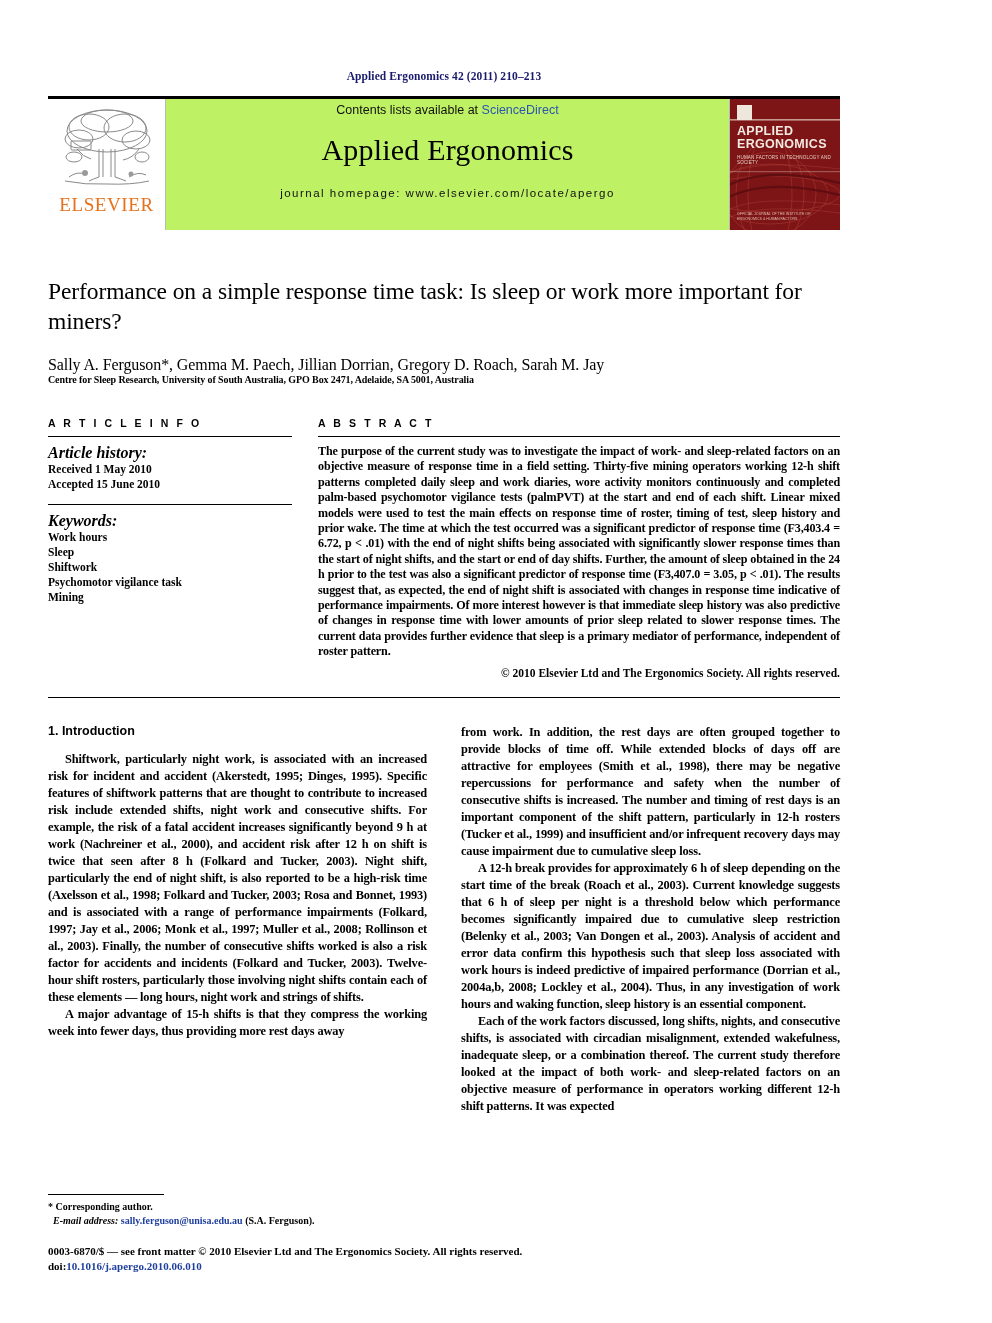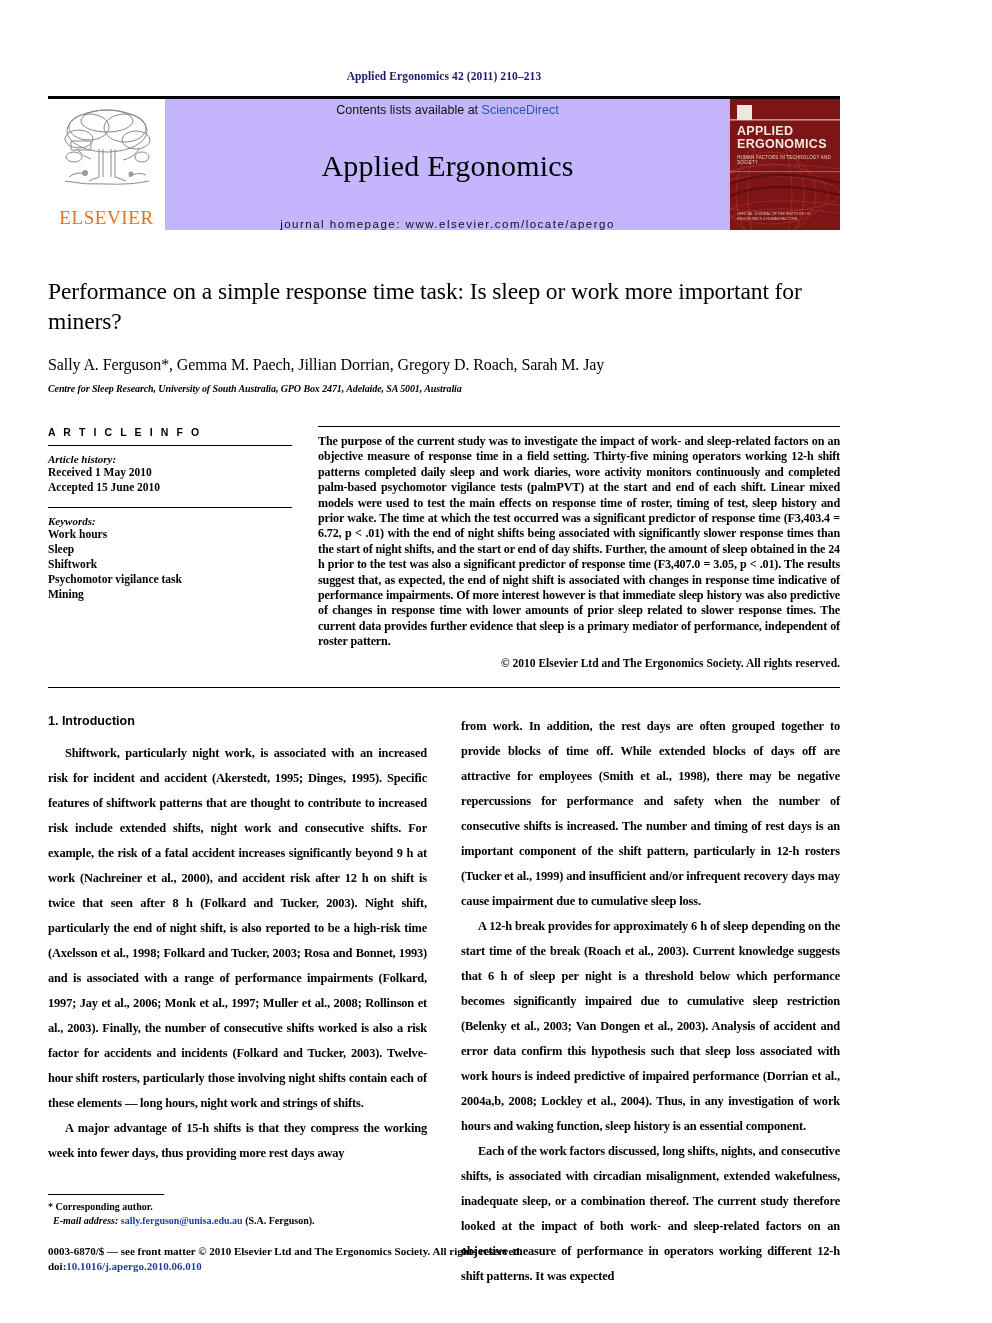--- a/index.html
+++ b/index.html
@@ -54,29 +54,29 @@
   }
   .elsevier-tree {
     width: 96px;
     height: 88px;
   }
   .elsevier-word {
     font-family: "Liberation Serif", serif;
     font-size: 19px;
     letter-spacing: .6px;
     color: #e8711a;
-    margin-top: 14px;
+    margin-top: 1px;
   }
   .masthead-center {
     flex: 1 1 auto;
-    background: #c4b5fd;
+    background: #bef264;
     display: flex;
     flex-direction: column;
     align-items: center;
-    justify-content: space-between;
+    justify-content: flex-start;
     position: relative;
   }
   .contents-line {
     font-family: "Liberation Sans", sans-serif;
     font-size: 12.5px;
     color: #111;
     margin-top: 4px;
   }
   .contents-line .sd {
     color: #2b56b0;
@@ -147,23 +147,21 @@
     margin: 0;
     letter-spacing: -.1px;
   }
   .authors {
     font-size: 16px;
     margin-top: 20px;
     letter-spacing: -.1px;
   }
   .affiliation {
     font-size: 10px;
-    font-style: italic;
-    font-weight: bold;
-    margin-top: 9px;
+    font-weight: bold;
     letter-spacing: -.1px;
   }
 
   
   .info-abstract {
     margin-top: 32px;
     display: flex;
     gap: 26px;
   }
   .col-info {
@@ -184,21 +182,21 @@
     border-top: 1.6px solid #000;
     margin: 0 0 7px 0;
   }
   .rule-thin {
     border-top: 1.3px solid #000;
     margin: 12px 0 7px 0;
   }
   .info-head {
     font-style: italic;
     font-weight: bold;
-    font-size: 11px;
+    font-size: 16px;
     margin: 0;
   }
   .info-line {
     font-size: 11.5px;
     font-weight: bold;
     margin: 0;
     line-height: 15px;
   }
   .abstract-body {
     font-size: 12.1px;
@@ -230,21 +228,21 @@
     min-width: 0;
   }
   .section-title {
     font-family: "Liberation Sans", sans-serif;
     font-weight: bold;
     font-size: 12.5px;
     margin: 0 0 13px 0;
   }
   .para {
     font-size: 12.4px;
-    line-height: 25px;
+    line-height: 17px;
     text-align: justify;
     margin: 0;
     text-indent: 17px;
     letter-spacing: -.15px;
     font-weight: bold;
   }
   .para.cont { text-indent: 0; }
 
   
   .footnote {
@@ -363,20 +361,21 @@
       <div class="rule-thin"></div>
       <p class="info-head">Keywords:</p>
       <p class="info-line">Work hours</p>
       <p class="info-line">Sleep</p>
       <p class="info-line">Shiftwork</p>
       <p class="info-line">Psychomotor vigilance task</p>
       <p class="info-line">Mining</p>
     </div>
 
     <div class="col-abstract">
+      <div class="sec-label">A B S T R A C T</div>
       <div class="rule"></div>
       <p class="abstract-body">The purpose of the current study was to investigate the impact of work- and sleep-related factors on an objective measure of response time in a field setting. Thirty-five mining operators working 12-h shift patterns completed daily sleep and work diaries, wore activity monitors continuously and completed palm-based psychomotor vigilance tests (palmPVT) at the start and end of each shift. Linear mixed models were used to test the main effects on response time of roster, timing of test, sleep history and prior wake. The time at which the test occurred was a significant predictor of response time (F3,403.4 = 6.72, p &lt; .01) with the end of night shifts being associated with significantly slower response times than the start of night shifts, and the start or end of day shifts. Further, the amount of sleep obtained in the 24 h prior to the test was also a significant predictor of response time (F3,407.0 = 3.05, p &lt; .01). The results suggest that, as expected, the end of night shift is associated with changes in response time indicative of performance impairments. Of more interest however is that immediate sleep history was also predictive of changes in response time with lower amounts of prior sleep related to slower response times. The current data provides further evidence that sleep is a primary mediator of performance, independent of roster pattern.</p>
       <div class="copyright">© 2010 Elsevier Ltd and The Ergonomics Society. All rights reserved.</div>
     </div>
   </div>
 
   <div class="body-sep"></div>
 
   <div class="body-cols">
     <div class="bcol">

